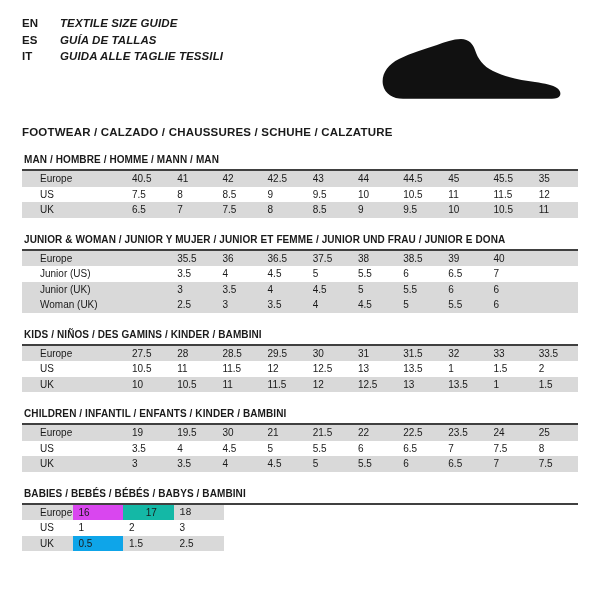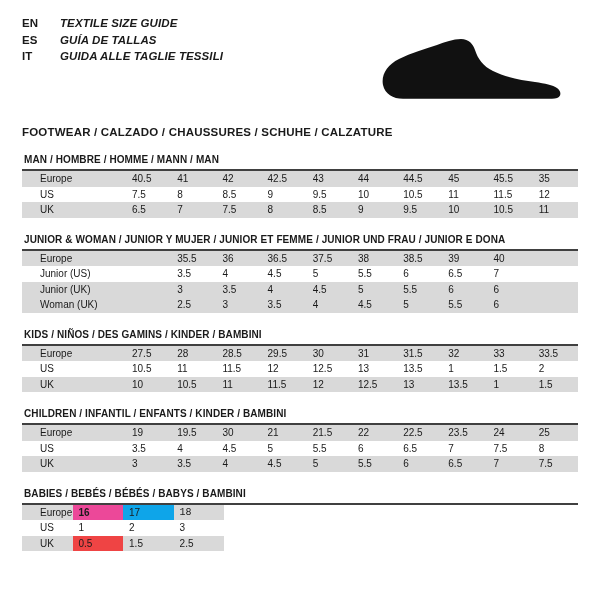--- a/index.html
+++ b/index.html
@@ -339,22 +339,22 @@
     </tbody>
       </table>
   </div>
 
   <div class="cat babies">
     <div class="cat-title">BABIES / BEBÉS / BÉBÉS / BABYS / BAMBINI</div>
     <table class="size">
       <tbody>
           <tr class="shaded">
         <td class="label" style="background: rgb(217, 217, 217);">Europe</td>
-        <td style="background: #ec4899; font-weight: bold;">16</td>
-        <td style="background: #0ea5e9;">17</td>
+        <td style="background: #d946ef;">16</td>
+        <td style="background: #14b8a6; text-align: center;">17</td>
         <td style="background: rgb(217, 217, 217); font-family: Liberation Mono, monospace;">18</td>
         <td style="background: rgb(255, 255, 255);"></td>
         <td style="background: rgb(255, 255, 255);"></td>
         <td style="background: rgb(255, 255, 255);"></td>
         <td style="background: rgb(255, 255, 255);"></td>
         <td style="background: rgb(255, 255, 255);"></td>
         <td style="background: rgb(255, 255, 255);"></td>
         <td style="background: rgb(255, 255, 255);"></td>
       </tr>
       <tr class="plain">
@@ -365,21 +365,21 @@
         <td style="background: rgb(255, 255, 255);"></td>
         <td style="background: rgb(255, 255, 255);"></td>
         <td style="background: rgb(255, 255, 255);"></td>
         <td style="background: rgb(255, 255, 255);"></td>
         <td style="background: rgb(255, 255, 255);"></td>
         <td style="background: rgb(255, 255, 255);"></td>
         <td style="background: rgb(255, 255, 255);"></td>
       </tr>
       <tr class="shaded">
         <td class="label" style="background: rgb(217, 217, 217);">UK</td>
-        <td style="background: #ef4444;">0.5</td>
+        <td style="background: #0ea5e9;">0.5</td>
         <td style="background: rgb(217, 217, 217);">1.5</td>
         <td style="background: rgb(217, 217, 217);">2.5</td>
         <td style="background: rgb(255, 255, 255);"></td>
         <td style="background: rgb(255, 255, 255);"></td>
         <td style="background: rgb(255, 255, 255);"></td>
         <td style="background: rgb(255, 255, 255);"></td>
         <td style="background: rgb(255, 255, 255);"></td>
         <td style="background: rgb(255, 255, 255);"></td>
         <td style="background: rgb(255, 255, 255);"></td>
       </tr>

